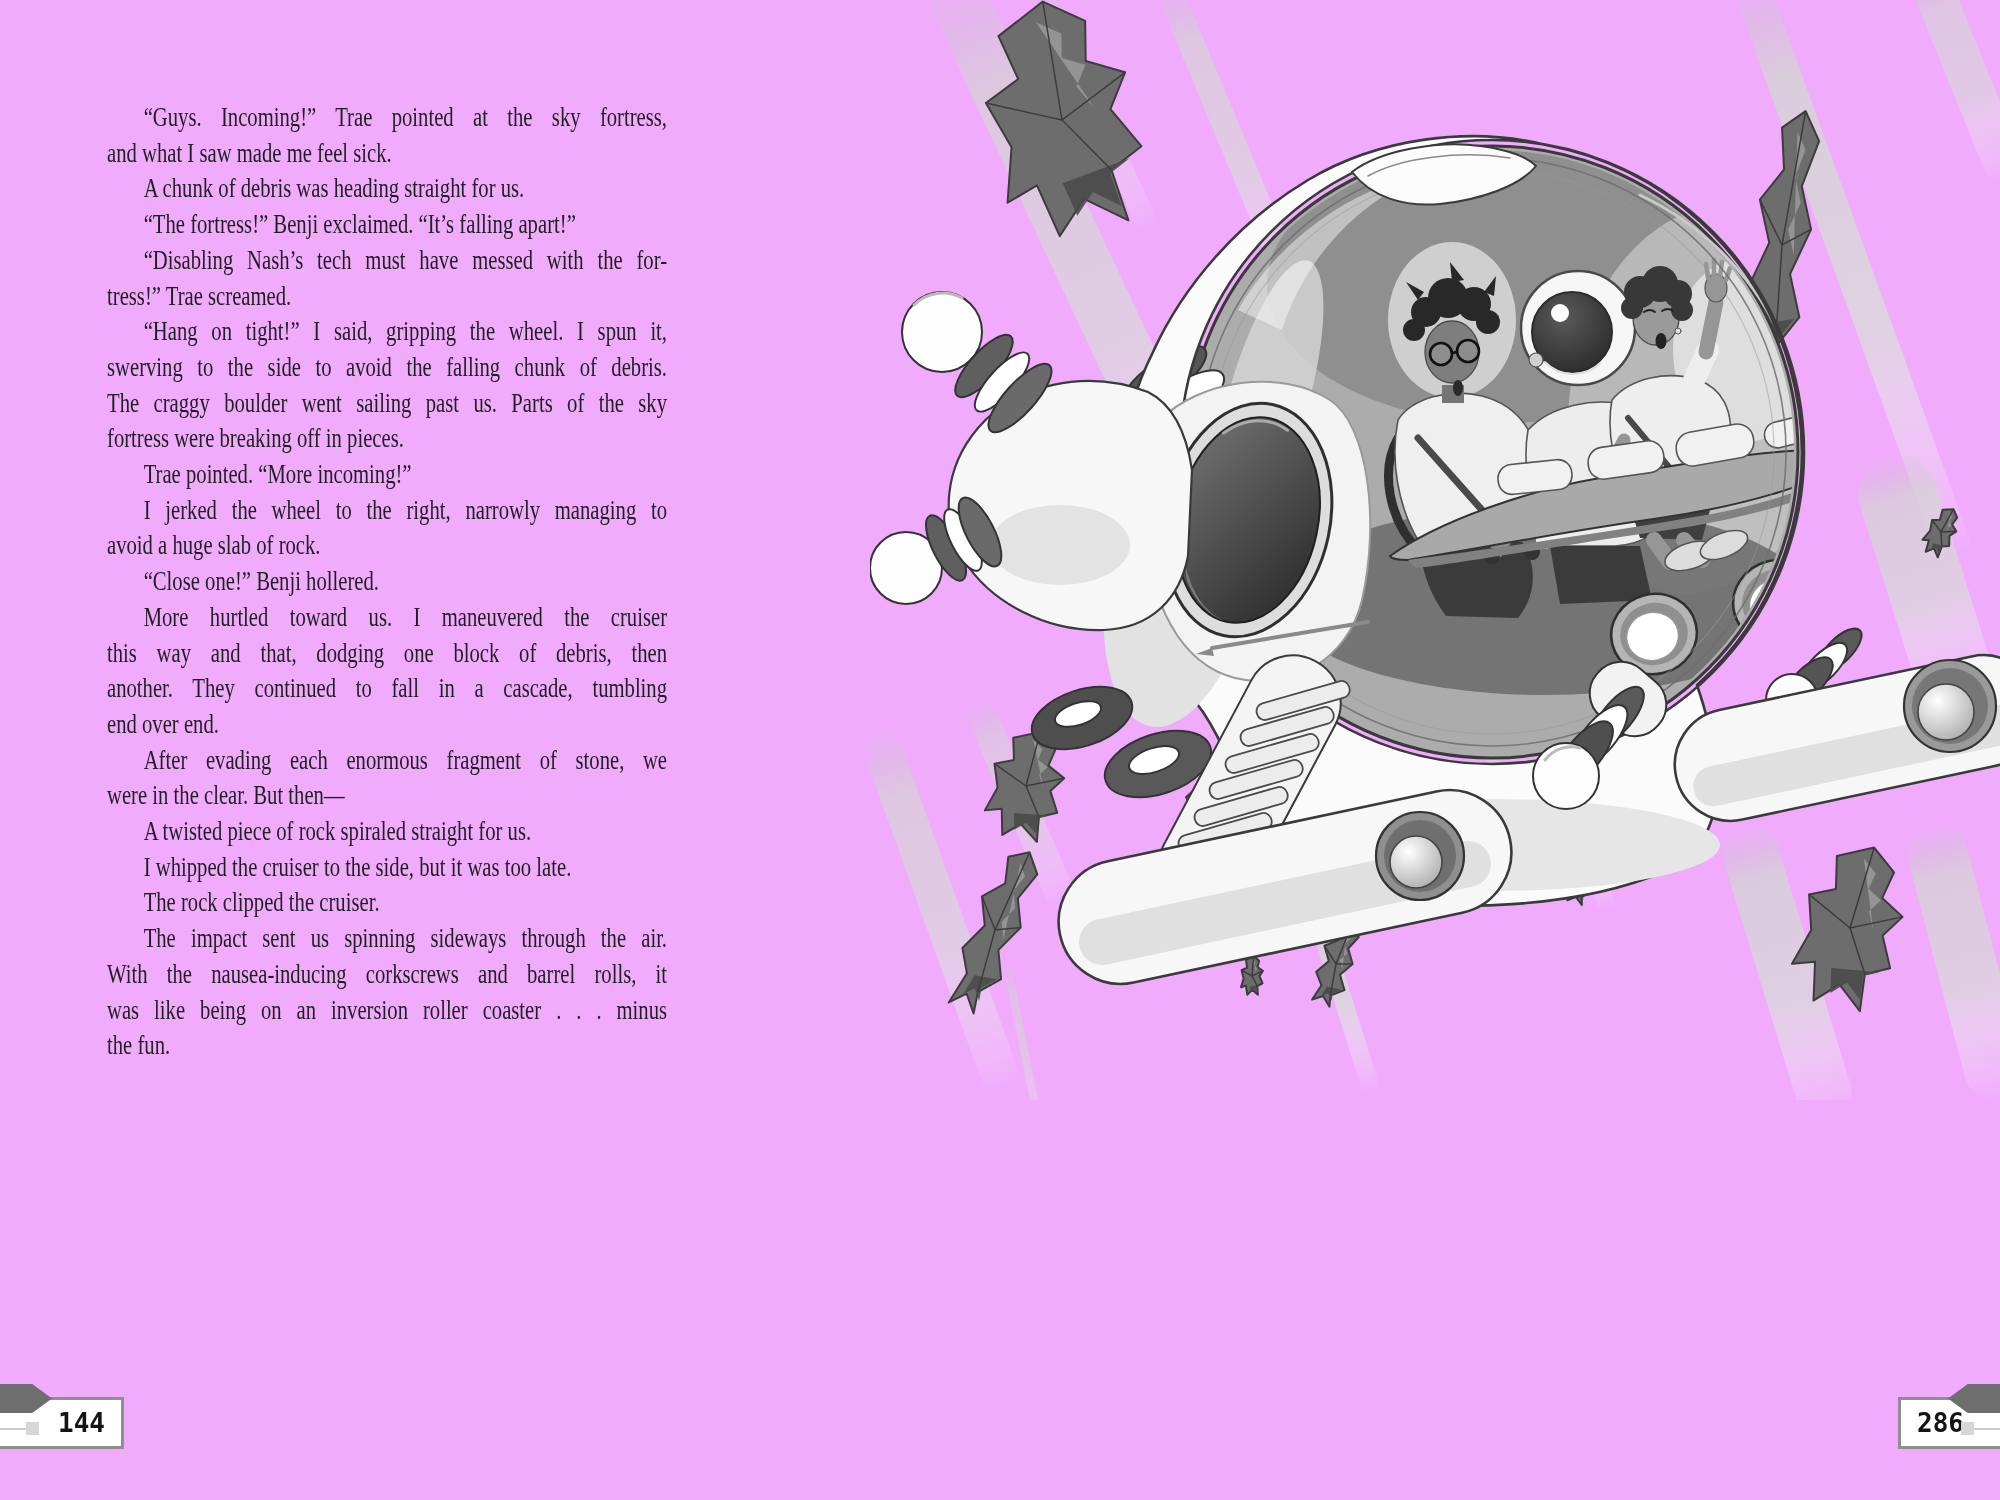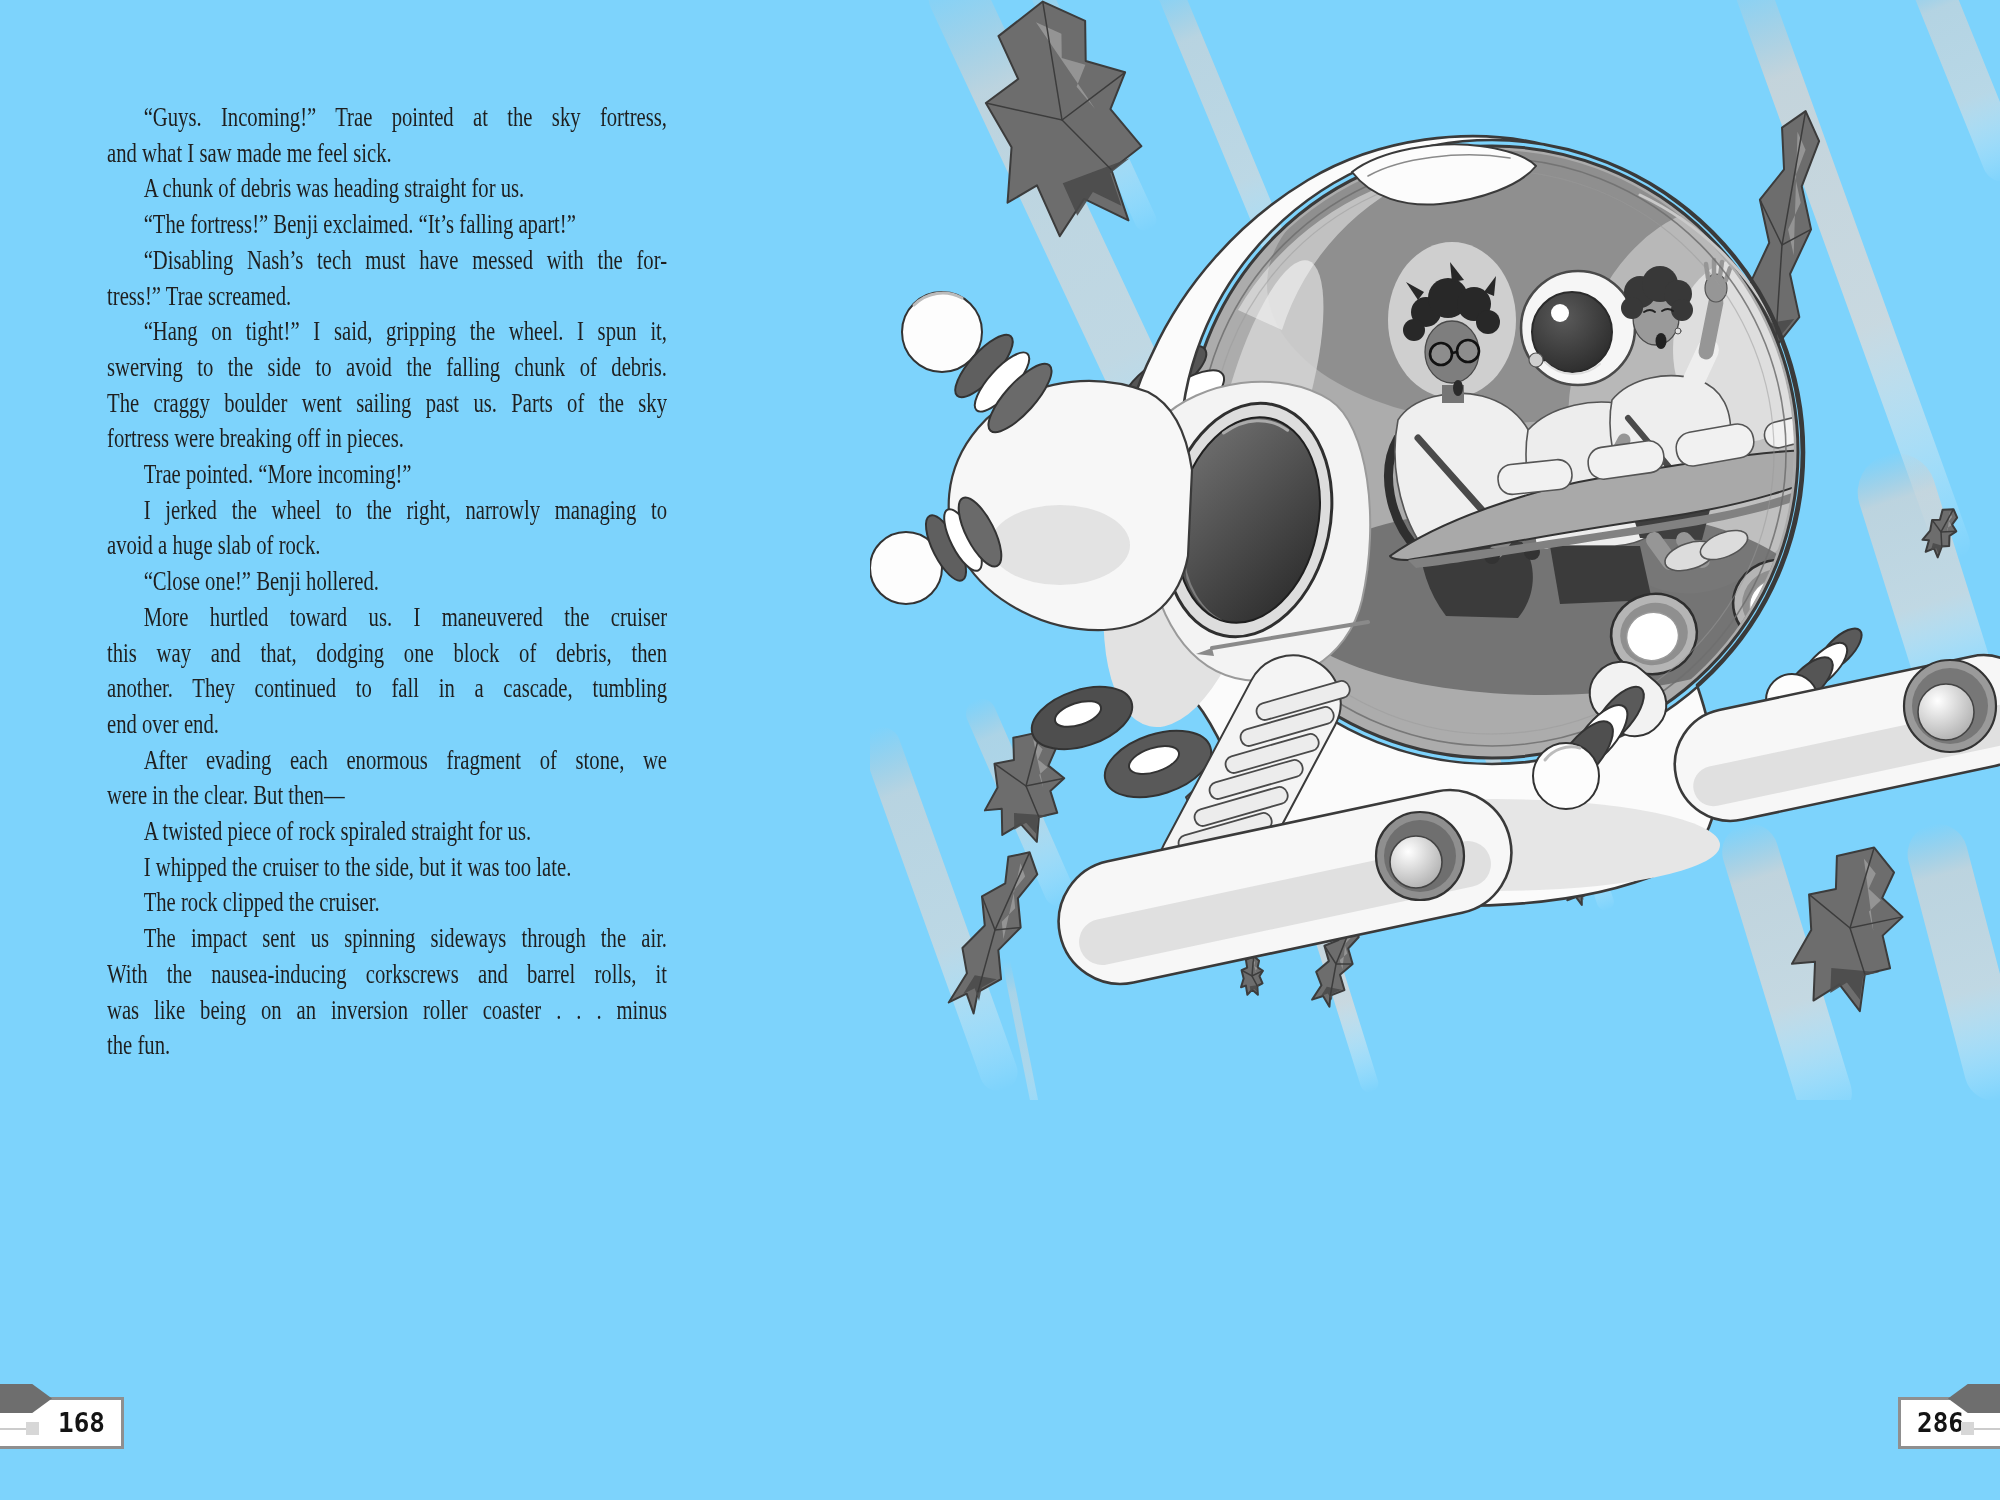--- a/index.html
+++ b/index.html
@@ -1,18 +1,18 @@
 <!DOCTYPE html>
 <html><head>
 <meta charset="utf-8">
 <style>
   html,body{margin:0;padding:0;background:#ffffff;}
   body{width:2000px;height:1500px;position:relative;overflow:hidden;
        font-family:"Liberation Serif", serif;color:#1f1f1f;}
-  .page{position:absolute;top:0;height:1500px;background:#7dd3fc;}
+  .page{position:absolute;top:0;height:1500px;background:#f0abfc;}
   #page-left{left:0;width:1000px;}
   #page-right{left:1000px;width:1000px;}
 
   
   .text-block{position:absolute;}
   #left-text{left:107px;top:100px;width:718px;
              transform:scaleX(0.78);transform-origin:left top;
              font-size:26.5px;line-height:35.7px;}
   .line{white-space:normal;}
   .line.just{text-align:justify;text-align-last:justify;}
@@ -456,21 +456,21 @@
       <circle cx="1950" cy="706" r="46" fill="#9a9a9a" stroke="#333" stroke-width="2.2"></circle>
       <circle cx="1950" cy="706" r="38" fill="#777"></circle>
       <circle cx="1946" cy="712" r="28" fill="url(#gBall)" stroke="#444" stroke-width="1.6"></circle>
     </g>
   </g>
 </svg>
 </figure>
 
 <div id="badge-left">
   <div class="badge-box">
-    <span class="badge-num">168</span>
+    <span class="badge-num">144</span>
   </div>
   <div class="badge-arrow"></div>
   <div class="badge-line"></div>
   <div class="badge-square"></div>
 </div>
 <div id="badge-right">
   <div class="badge-box">
     <span class="badge-num">286</span>
   </div>
   <div class="badge-arrow"></div>

